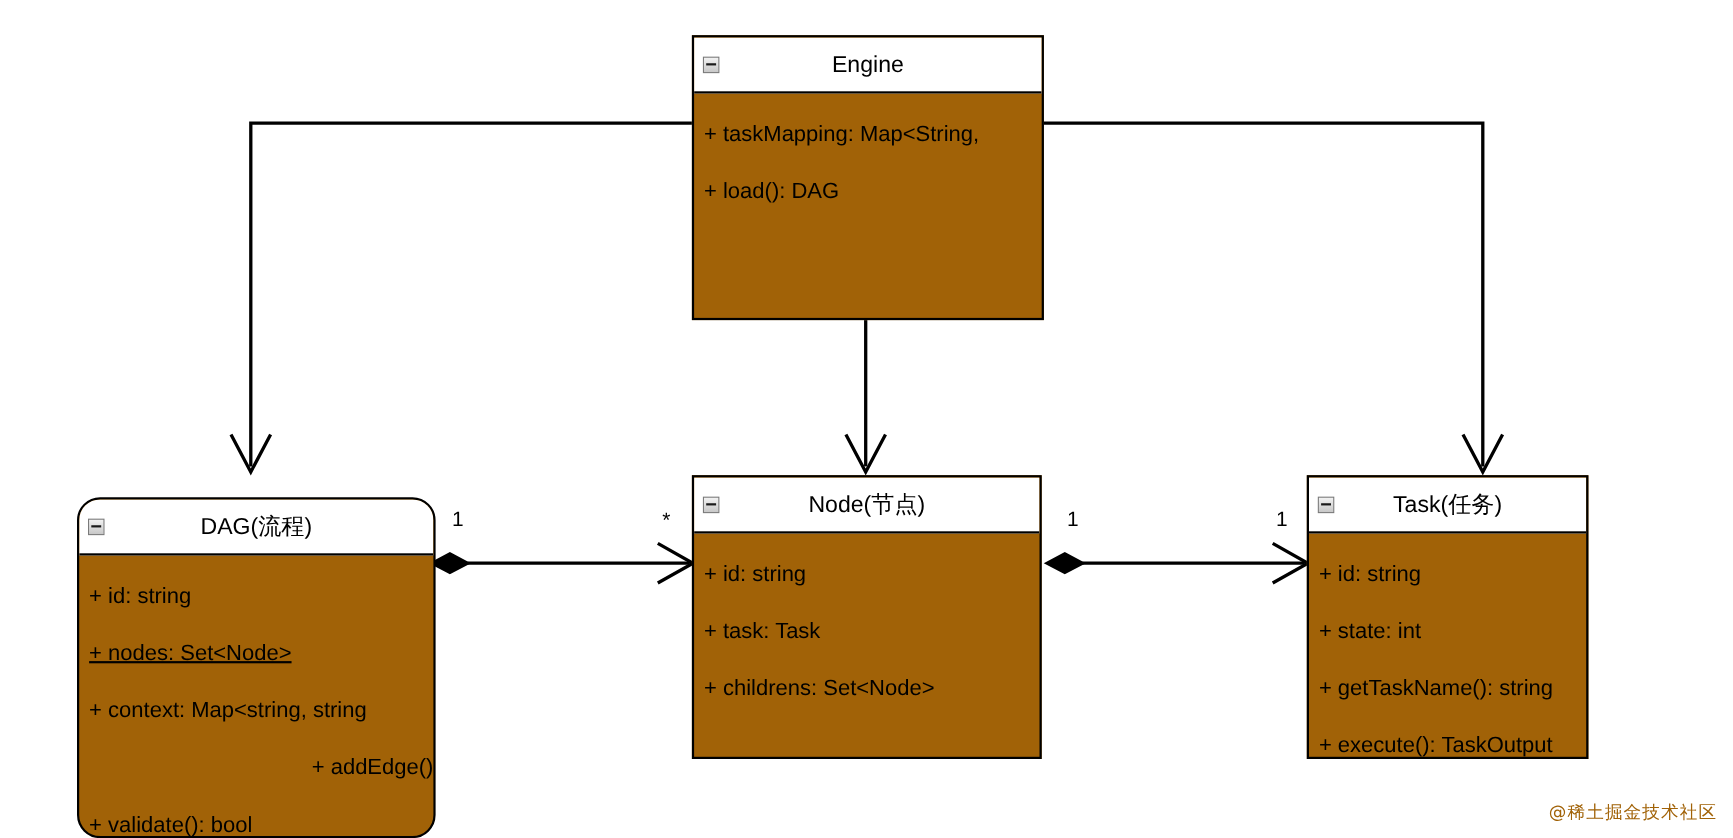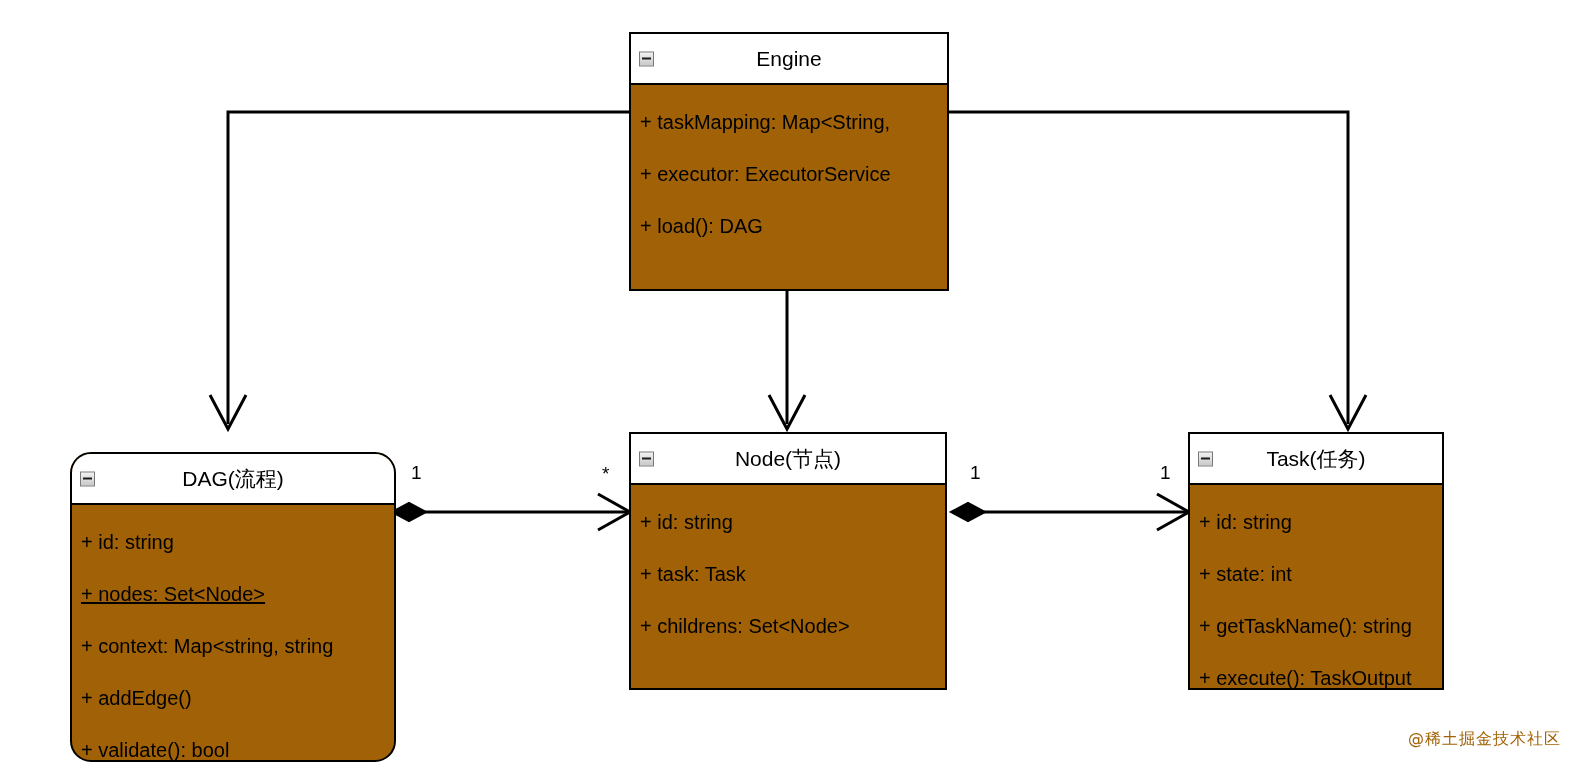--- a/index.html
+++ b/index.html
@@ -134,35 +134,34 @@
     </g>
   </svg>
 
   <div class="uml-class" style="left:629px; top:32px; width:320px; height:259px;">
     <div class="uml-header">
       <span class="collapse-icon"></span>
       <span class="uml-title">Engine</span>
     </div>
     <div class="uml-body">
       <div class="uml-member" style="margin-top:27px;">+ taskMapping: Map&lt;String,</div>
-      <div class="uml-member" style="margin-top:32px;">+ executor: ExecutorService</div>
       <div class="uml-member" style="margin-top:32px;">+ load(): DAG</div>
     </div>
   </div>
 
   <div class="uml-class" style="left:70px; top:452px; width:326px; height:310px;border-radius:21px;">
     <div class="uml-header">
       <span class="collapse-icon"></span>
       <span class="uml-title">DAG(流程)</span>
     </div>
     <div class="uml-body">
       <div class="uml-member" style="margin-top:27px;">+ id: string</div>
       <div class="uml-member" style="margin-top:32px;text-decoration:underline;">+ nodes: Set&lt;Node&gt;</div>
       <div class="uml-member" style="margin-top:32px;">+ context: Map&lt;string, string</div>
-      <div class="uml-member" style="margin-top:32px;">+ addEdge()</div>
+      <div class="uml-member" style="margin-top:32px;text-align:right;">+ addEdge()</div>
       <div class="uml-member" style="margin-top:32px;">+ validate(): bool</div>
     </div>
   </div>
 
   <div class="uml-class" style="left:629px; top:432px; width:318px; height:258px;">
     <div class="uml-header">
       <span class="collapse-icon"></span>
       <span class="uml-title">Node(节点)</span>
     </div>
     <div class="uml-body">

